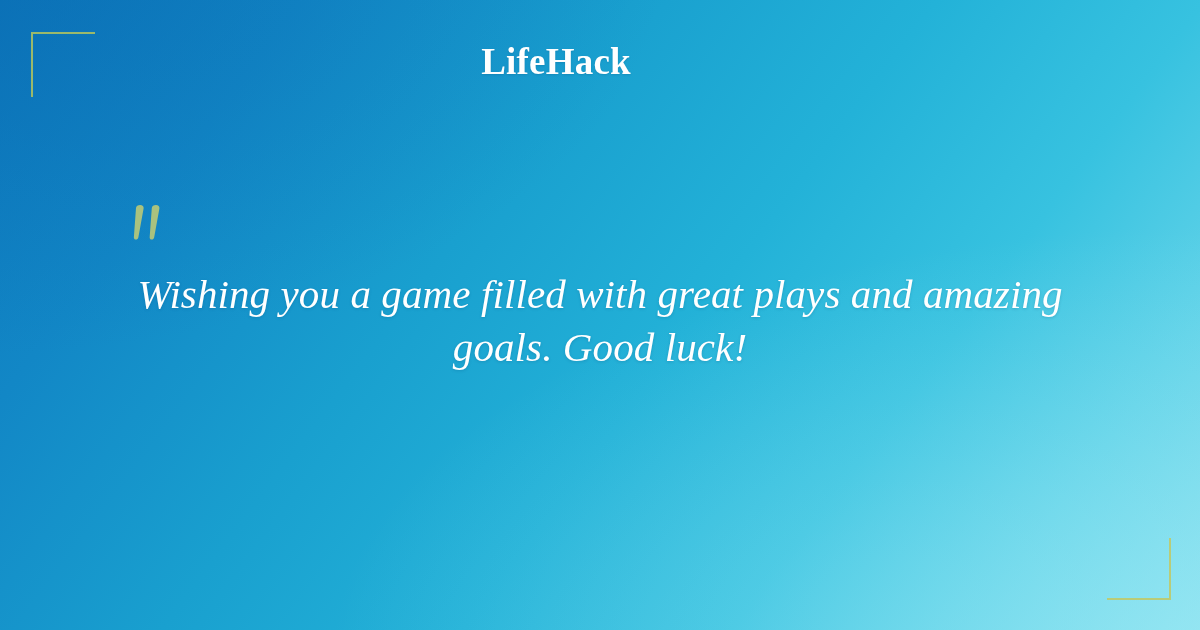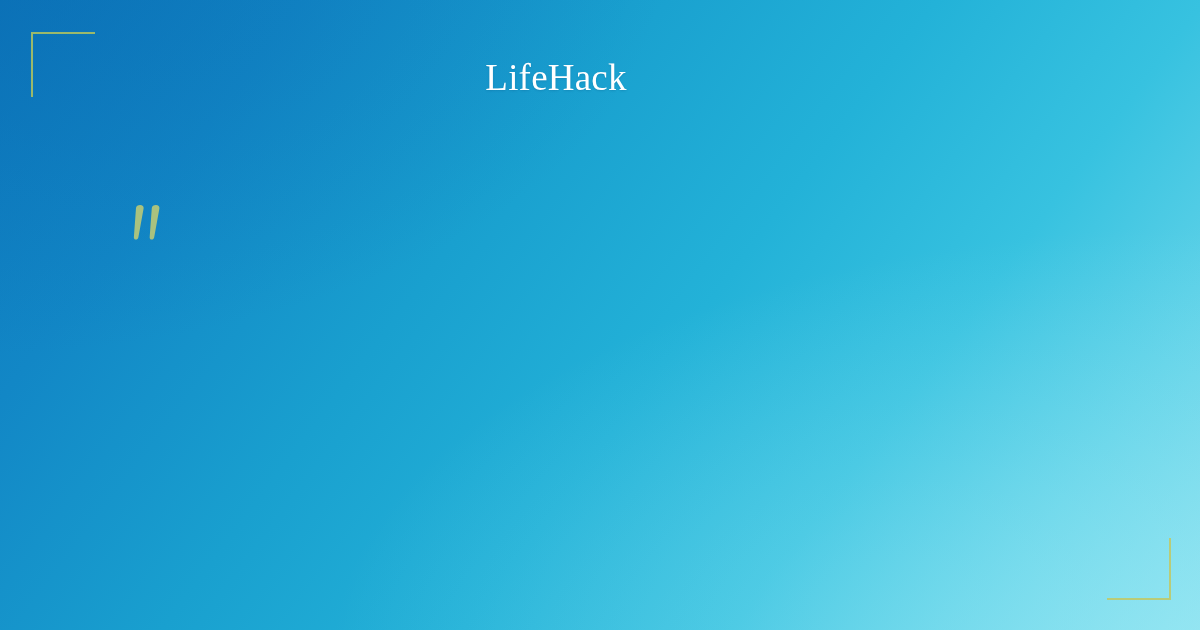--- a/index.html
+++ b/index.html
@@ -53,23 +53,22 @@
   .logo {
     position: absolute;
     top: 40px;
     left: 0;
     width: 1112px;
     text-align: center;
     color: #ffffff;
     font-size: 37px;
     line-height: 44px;
     letter-spacing: 0.2px;
-    font-weight: 400;
+    font-weight: 700;
     text-shadow: 0 1px 2px rgba(0, 60, 105, 0.18);
-    margin-top: 16px;
   }
 
   
   .quote-mark {
     position: absolute;
     left: 130px;
     top: 183px;
     width: 60px;
     height: 64px;
   }
@@ -131,15 +130,16 @@
       <svg width="60" height="64" viewBox="0 0 60 64" xmlns="http://www.w3.org/2000/svg" aria-hidden="true">
         <g fill="#a9c27f">
           <path d="M10.2 22.0 C12.4 22.0 14.0 23.4 13.6 25.6 L8.4 54.2 C8.1 55.7 7.1 56.6 5.9 56.6
                    C4.5 56.6 3.6 55.4 3.9 53.7 L6.0 25.0 C6.2 23.2 7.8 22.0 10.2 22.0 Z"></path>
           <path d="M26.0 22.0 C28.2 22.0 29.8 23.4 29.4 25.6 L24.2 54.2 C23.9 55.7 22.9 56.6 21.7 56.6
                    C20.3 56.6 19.4 55.4 19.7 53.7 L21.8 25.0 C22.0 23.2 23.6 22.0 26.0 22.0 Z"></path>
         </g>
       </svg>
     </div>
 
+    <div class="quote-text">Wishing you a game filled with great plays and amazing goals. Good luck!</div>
 
   </div>
 </div>
 
 </body></html>

